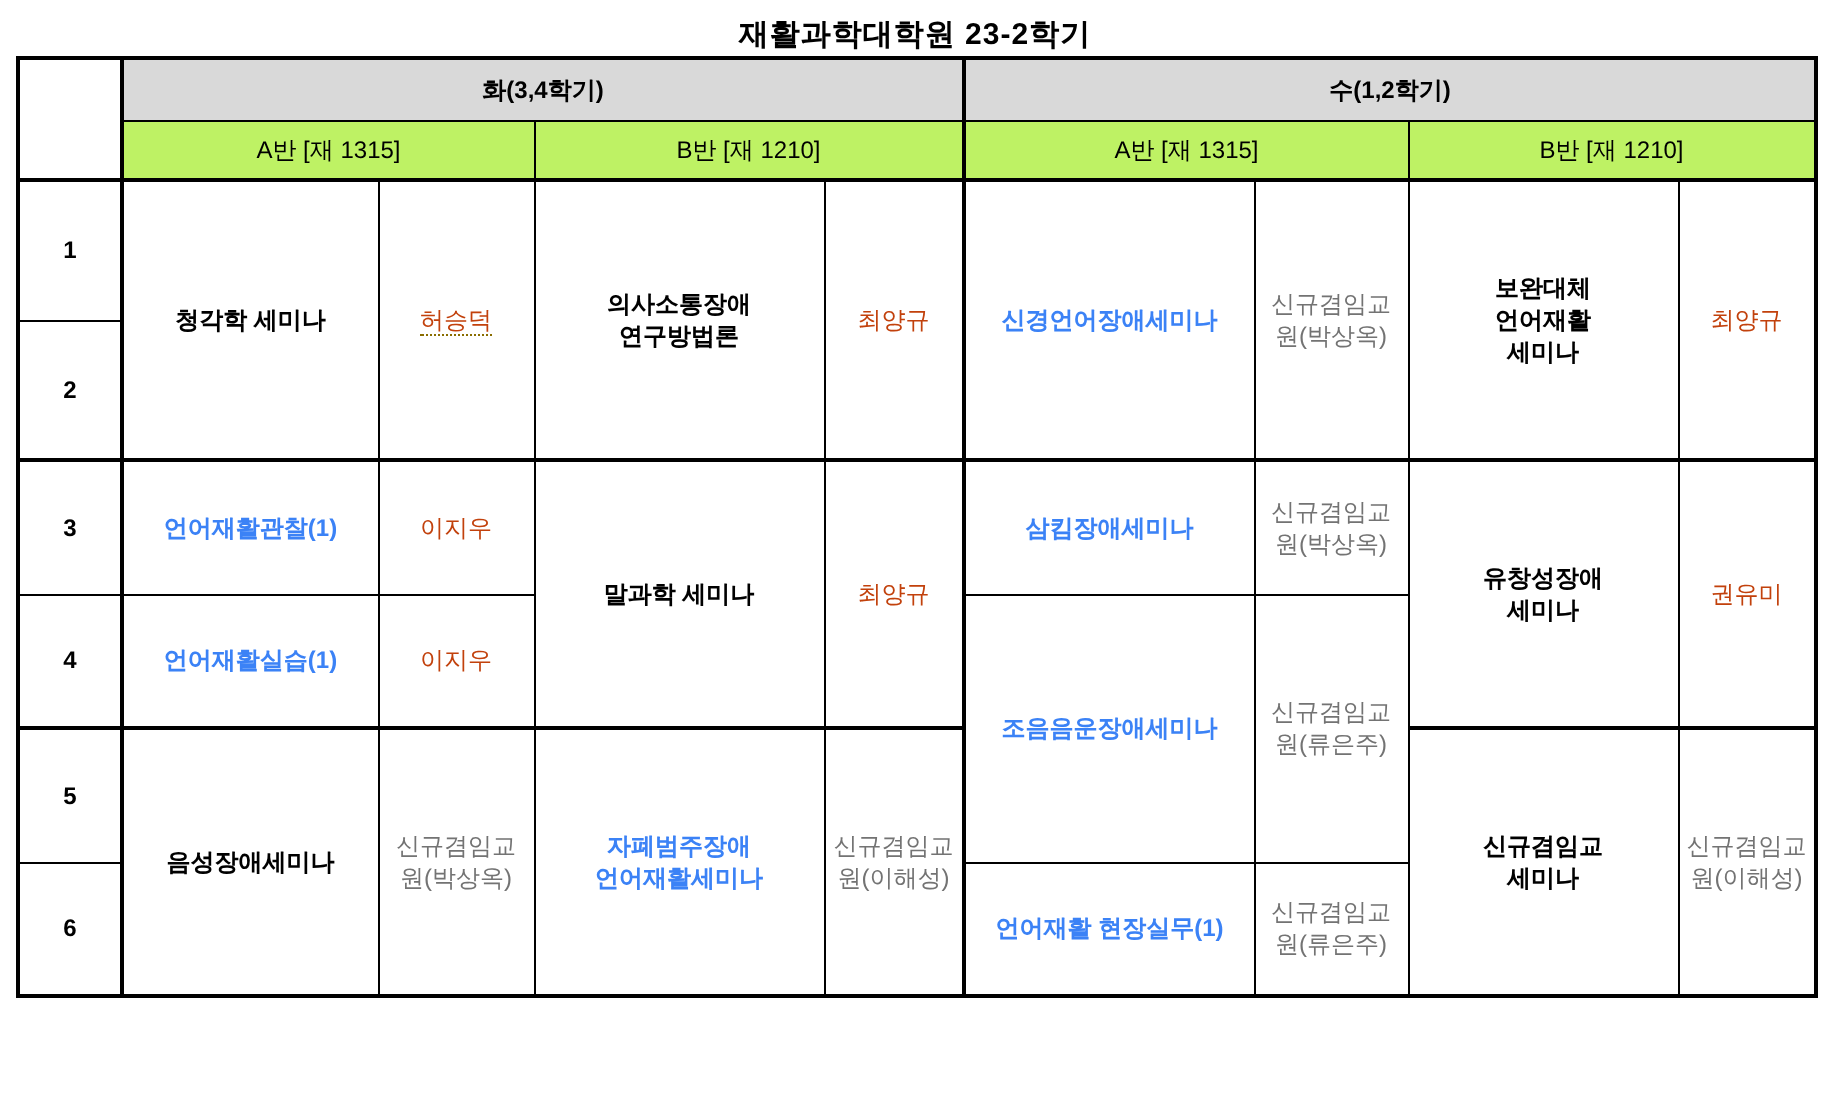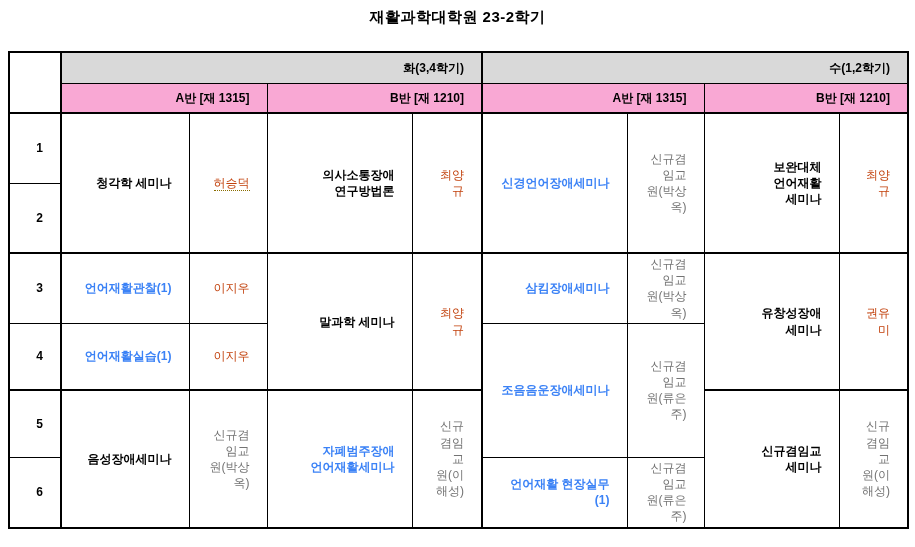--- a/index.html
+++ b/index.html
@@ -19,48 +19,48 @@
     width: 915px;
     height: 547px;
     box-sizing: border-box;
   }
   .title {
     text-align: center;
     font-size: 15px;
     font-weight: bold;
     letter-spacing: 0.5px;
     padding-top: 8px;
-    padding-bottom: 24px;
+    padding-bottom: 1px;
     color: #000000;
   }
   table.schedule {
     border-collapse: collapse;
     table-layout: fixed;
     margin-left: 8px;
     width: 899px;
     border: 2px solid #000000;
   }
   table.schedule td {
     border: 1px solid #000000;
-    text-align: right;
+    text-align: center;
     vertical-align: middle;
     font-size: 12px;
-    padding: 2px 17px;
+    padding: 2px 1px;
     line-height: 1.35;
   }
   .hdr-day {
     background: #d9d9d9;
     font-weight: bold;
     font-size: 12.5px;
     height: 26px;
     border-left: 2px solid #000000 !important;
   }
   .hdr-class {
-    background: #f9a8d4;
-    font-weight: bold;
+    background: #bef264;
+    font-weight: normal;
     font-size: 12.5px;
     height: 24px;
   }
   .hdr-class.thickleft {
     border-left: 2px solid #000000 !important;
   }
   .corner {
     background: #ffffff;
     border-right: 2px solid #000000 !important;
     border-bottom: 2px solid #000000 !important;

